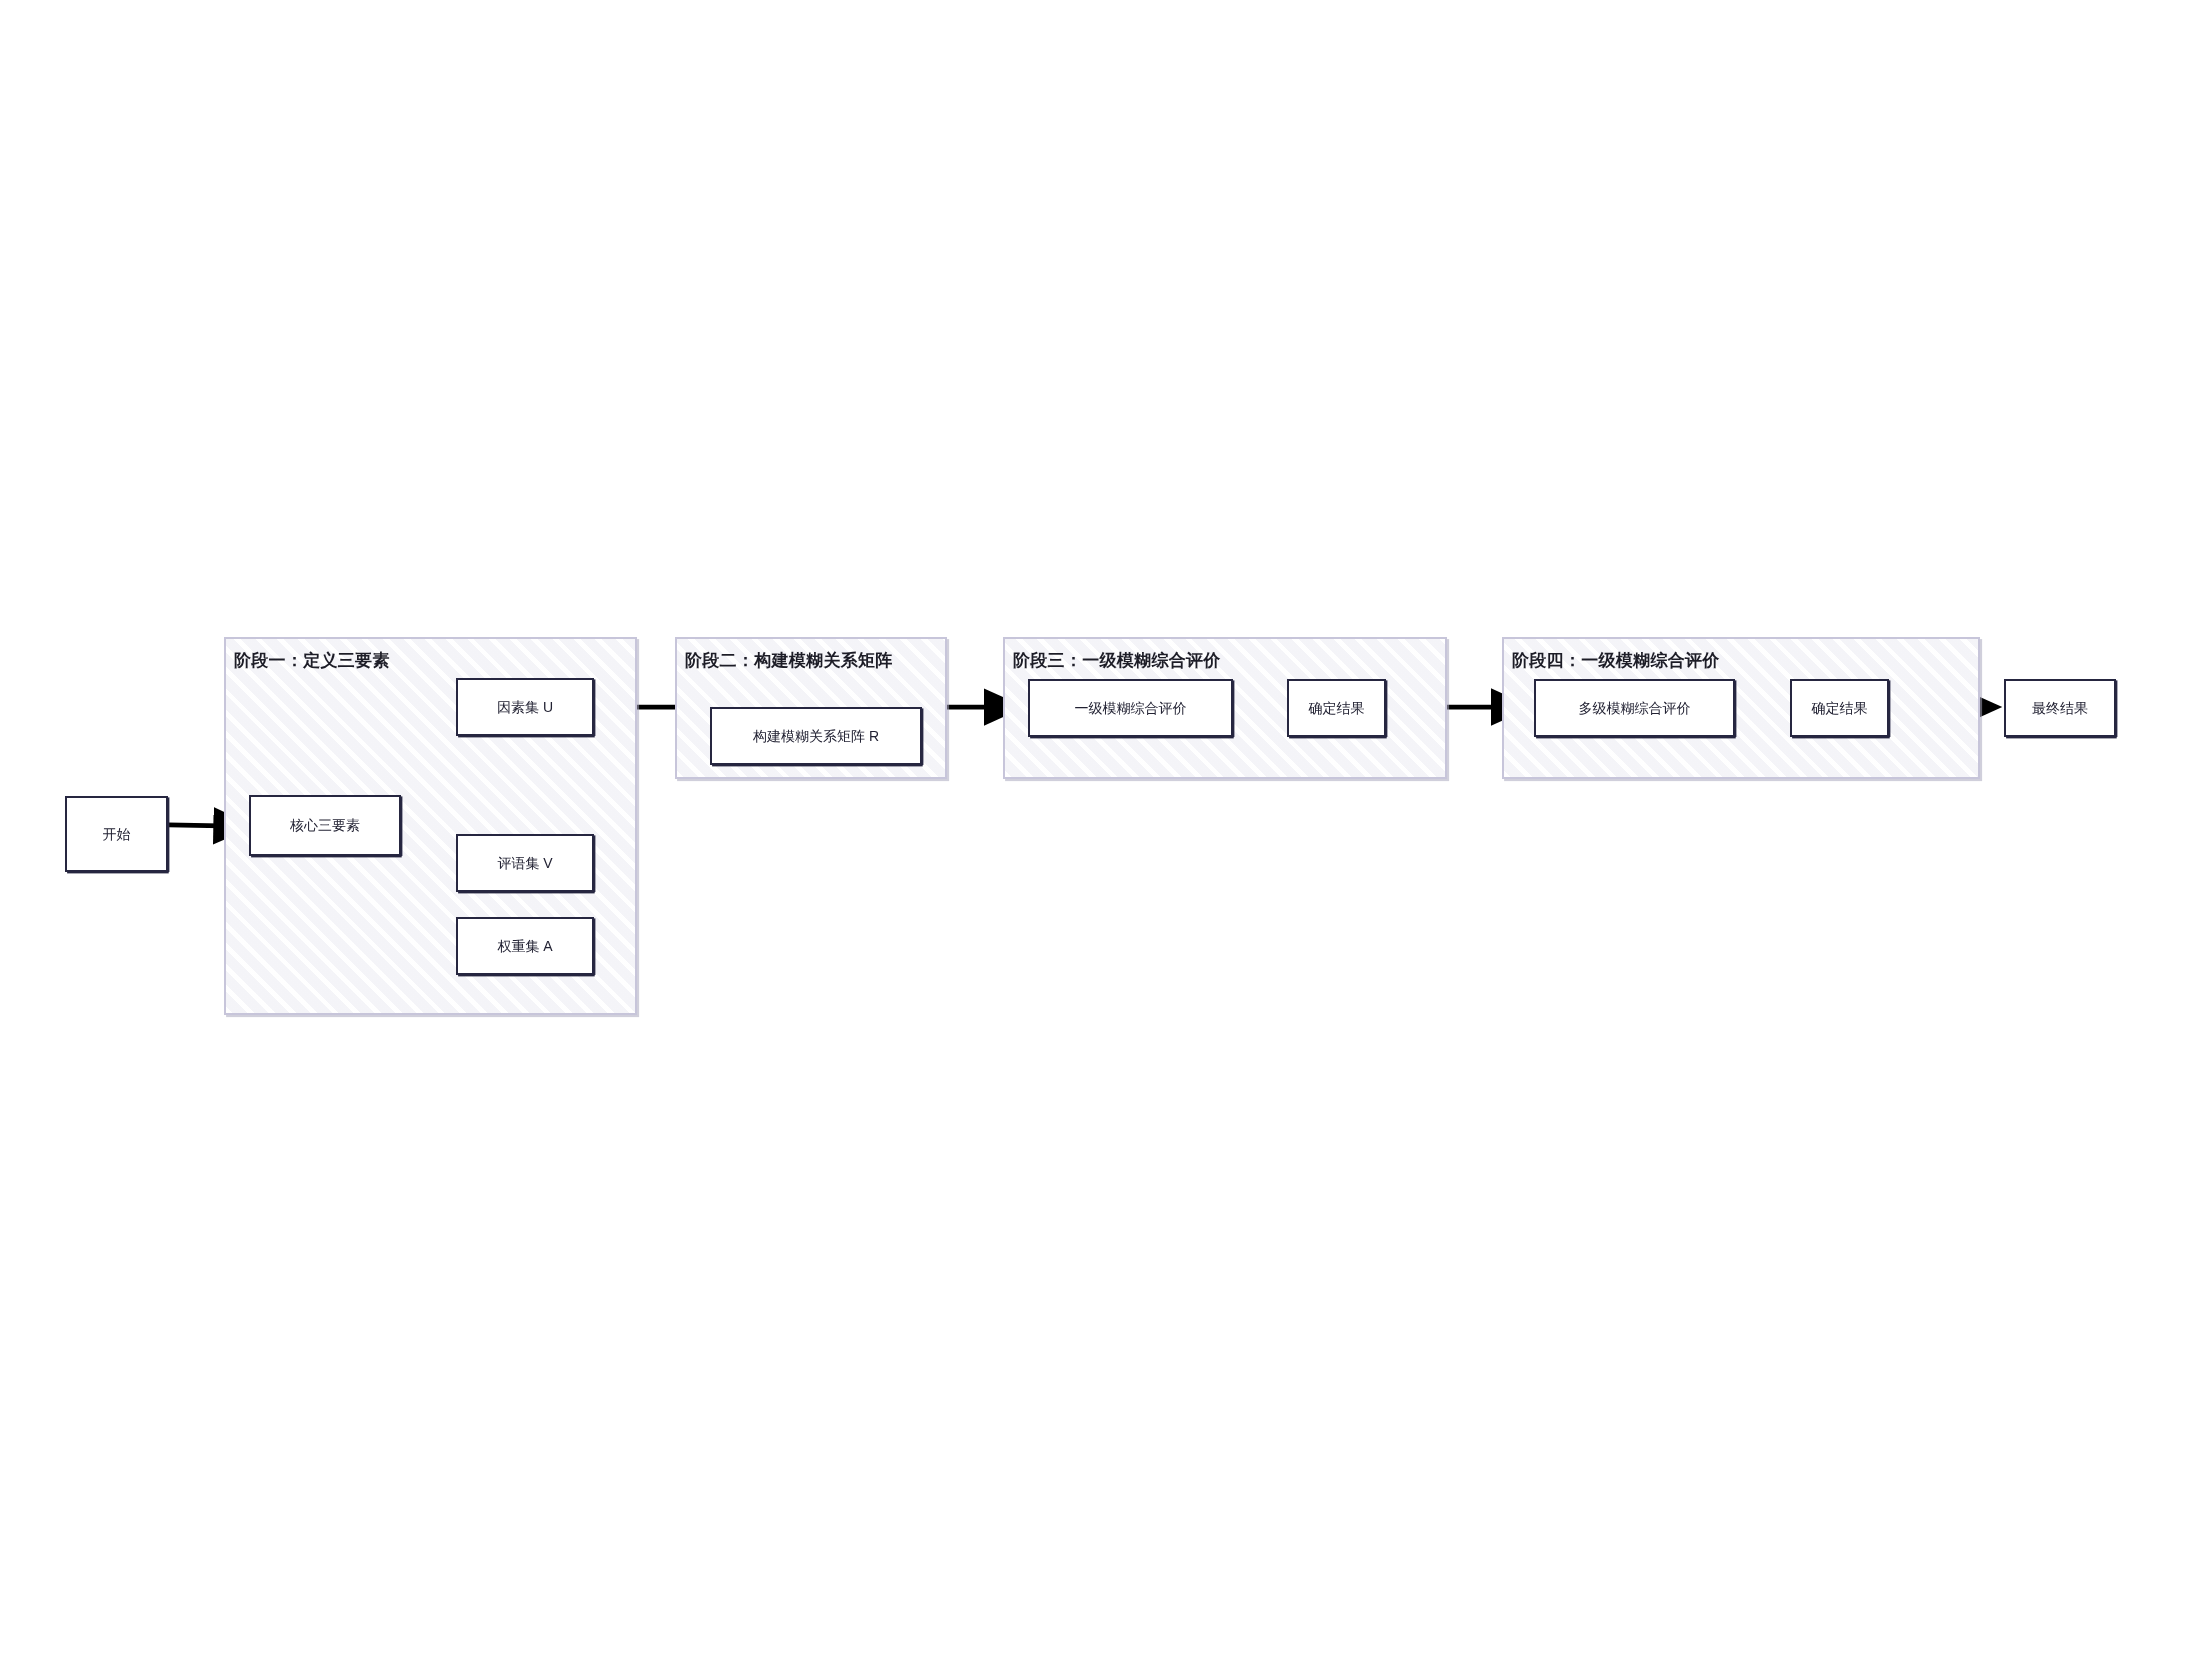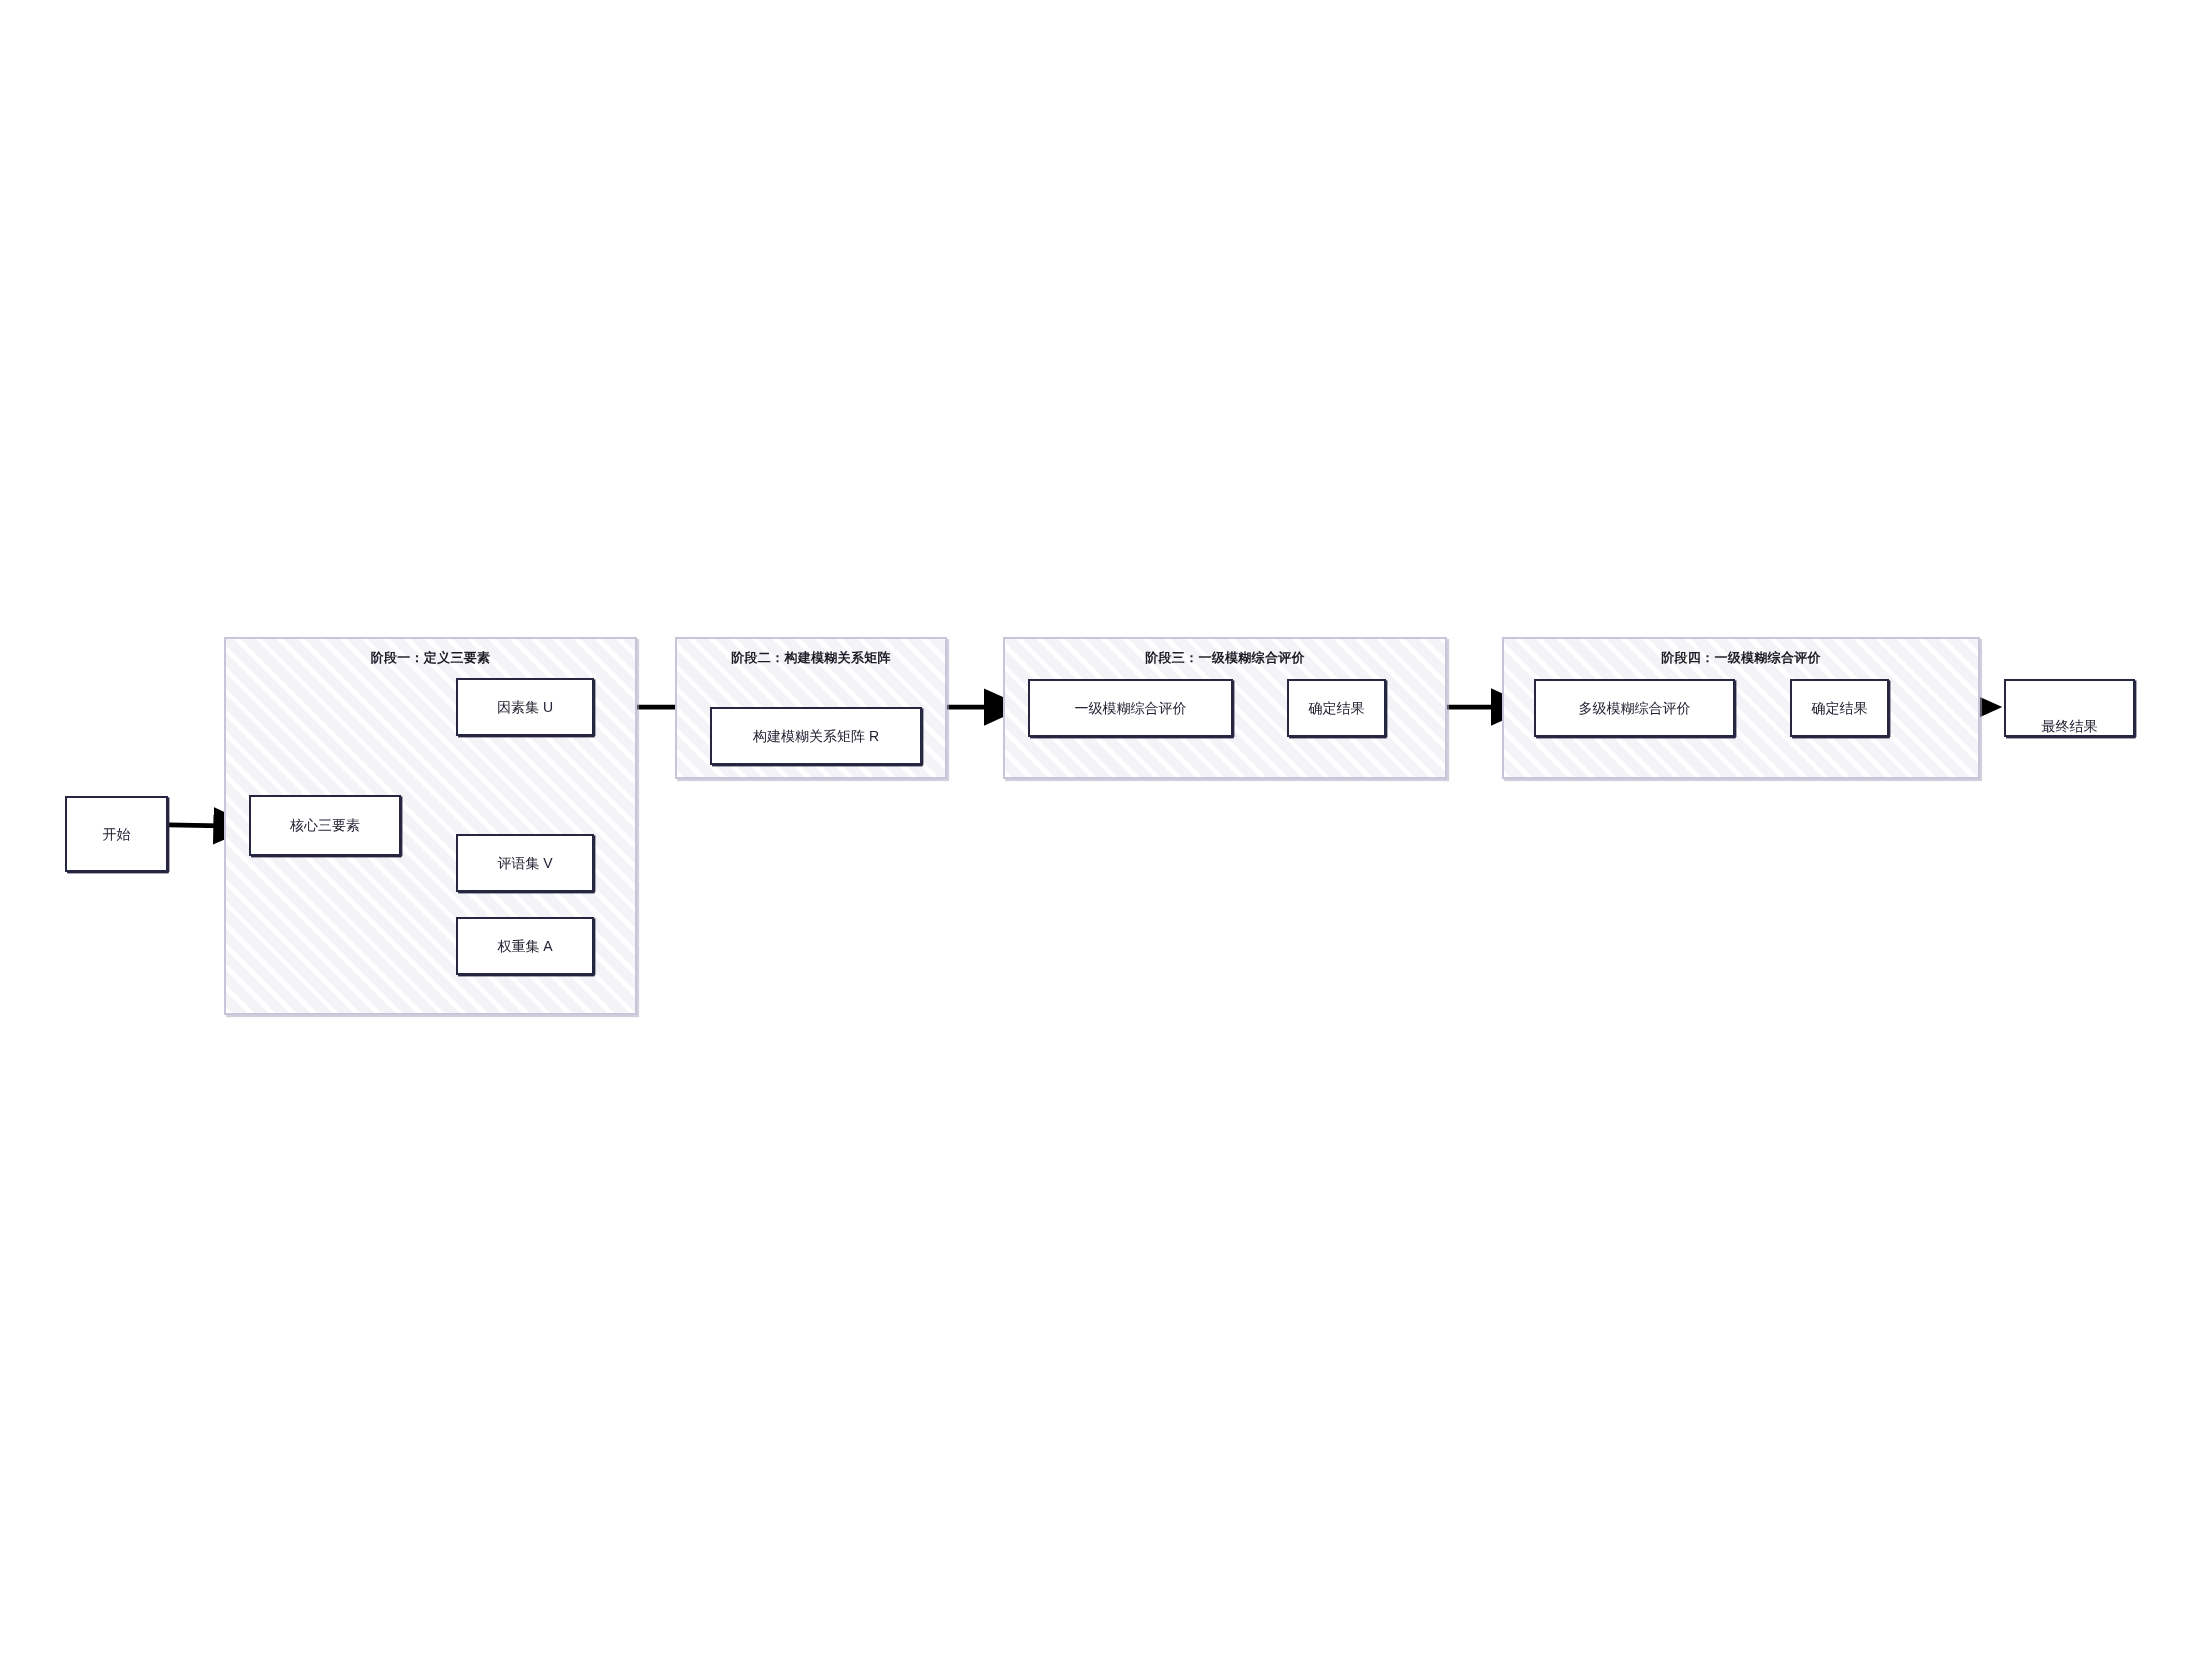--- a/index.html
+++ b/index.html
@@ -32,26 +32,26 @@
       rgba(244,244,248,0.95) 4.8px,
       rgba(244,244,248,0.95) 15px
     );
     box-shadow: 2.1px 2.1px 0 rgba(170,168,190,0.55);
   }
   .phase-title {
     position: absolute;
     top: 9.6px;
     left: 0;
     width: 100%;
-    text-align: center;
-    font-size: 13px;
+    font-size: 17px;
     font-weight: bold;
     color: #1d1d27;
     letter-spacing: 0.3px;
     white-space: nowrap;
+    padding-left: 8px;
   }
   
   .node {
     position: absolute;
     box-sizing: border-box;
     background: #ffffff;
     border: 2.4px solid #262640;
     display: flex;
     align-items: center;
     justify-content: center;
@@ -156,18 +156,18 @@
   </div>
 
   <div class="node" style="left:1534px; top:679px; width:201px; height:58px;">
     <span class="node-label">多级模糊综合评价</span>
   </div>
 
   <div class="node" style="left:1790px; top:679px; width:99px; height:58px;">
     <span class="node-label">确定结果</span>
   </div>
 
-  <div class="node" style="left:2004px; top:679px; width:131px; height:58px;align-items:flex-end;">
+  <div class="node" style="left:2004px; top:679px; width:112px; height:58px;">
     <span class="node-label">最终结果</span>
   </div>
 
 </div>
 
 
 </body></html>

